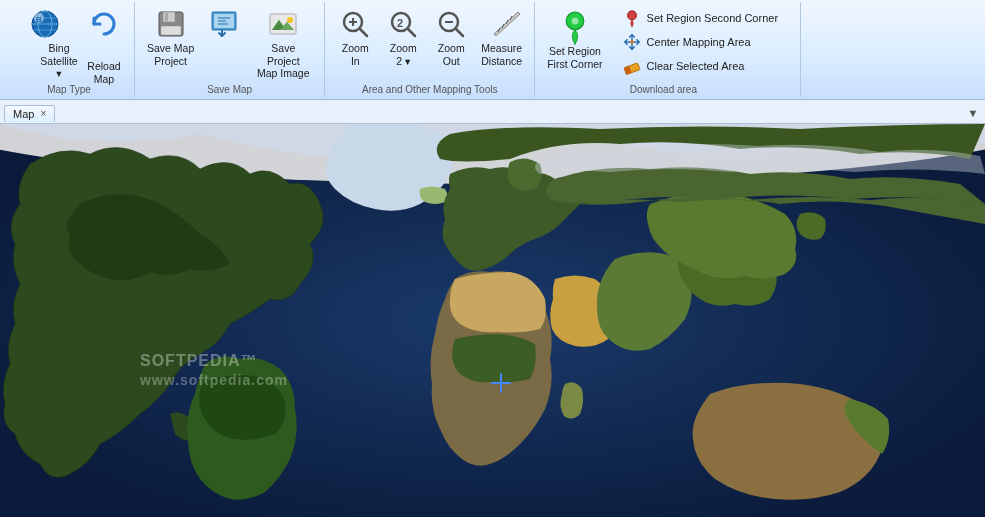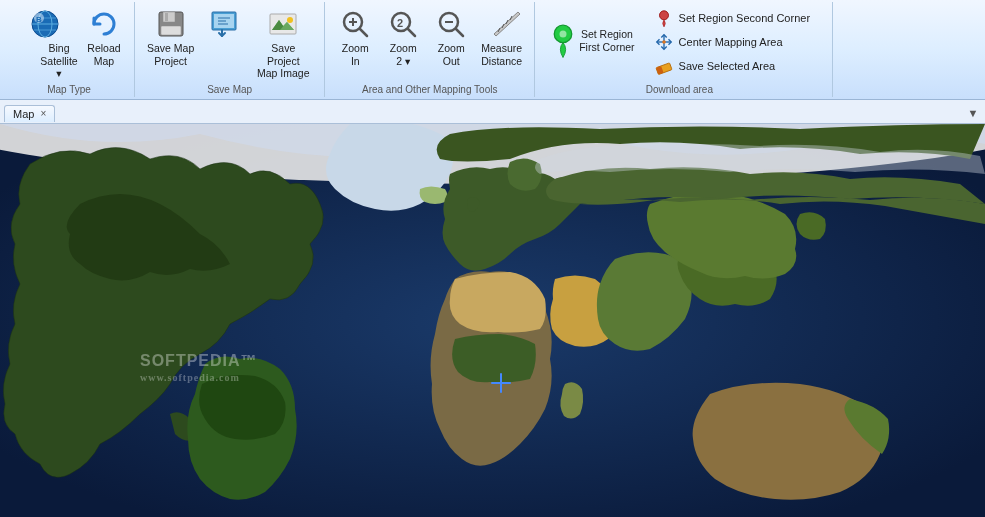--- a/index.html
+++ b/index.html
@@ -144,24 +144,23 @@
       left: 140px;
       top: 228px;
       color: rgba(255,255,255,0.35);
       font-size: 16px;
       font-weight: bold;
       letter-spacing: 1px;
       pointer-events: none;
       user-select: none;
     }
     .watermark-url {
-      font-size: 10px;
+      font-size: 14px;
       color: rgba(255,255,255,0.3);
       margin-top: 2px;
-      font-family: Liberation Serif, serif;
     }
 
     
     .download-area-section {
       display: flex;
       flex-direction: column;
       padding: 2px 8px;
       min-width: 190px;
       position: relative;
       text-align: right;
@@ -173,21 +172,21 @@
       padding: 3px 4px;
       cursor: pointer;
       border-radius: 2px;
       font-size: 11px;
       color: #222;
     }
 
     
     .region-btn {
       display: flex;
-      flex-direction: row;
+      flex-direction: column;
       align-items: center;
       padding: 4px 8px;
       cursor: pointer;
       height: 74px;
       justify-content: center;
       min-width: 60px;
     }
   </style>
 </head>
 <body>
@@ -211,21 +210,21 @@
       <div class="tool-label" style="white-space:pre-line;margin-left:28px;">Bing
 Satellite ▾</div>
     </div>
     <div class="tool-btn">
       <div class="tool-icon">
         <svg viewBox="0 0 32 32" width="32" height="32">
           <path d="M6 16 A10 10 0 1 1 16 26" fill="none" stroke="#2e7fd4" stroke-width="3" stroke-linecap="round"></path>
           <polyline points="6,10 6,16 12,16" fill="none" stroke="#2e7fd4" stroke-width="3" stroke-linejoin="round" stroke-linecap="round"></polyline>
         </svg>
       </div>
-      <div class="tool-label" style="white-space:pre-line;">Reload
+      <div class="tool-label" style="white-space:pre-line;margin-top:18px;">Reload
 Map</div>
     </div>
     <div class="toolbar-group-label">Map Type</div>
   </div>
 
   <div class="toolbar-group" style="padding-bottom:16px;">
     <div class="tool-btn">
       <div class="tool-icon">
         <svg viewBox="0 0 32 32" width="32" height="32">
           <rect x="4" y="4" width="24" height="24" rx="2" fill="#888" stroke="#555" stroke-width="1"></rect>
@@ -348,21 +347,21 @@
 
           <circle cx="10" cy="10" r="2" fill="#dd7722"></circle>
         </svg>
         <span>Center Mapping Area</span>
       </div>
       <div class="download-area-item">
         <svg viewBox="0 0 20 20" width="18" height="18">
           <rect x="2" y="9" width="16" height="8" rx="1" fill="#e8a020" stroke="#b87010" stroke-width="1" transform="rotate(-20,10,13)"></rect>
           <rect x="2" y="9" width="6" height="8" rx="1" fill="#cc6010" stroke="#b87010" stroke-width="0" transform="rotate(-20,10,13)"></rect>
         </svg>
-        <span>Save Selected Area</span>
+        <span>Clear Selected Area</span>
       </div>
     </div>
     <div class="toolbar-group-label" style="position:absolute;bottom:2px;left:0;right:8px;text-align:center;color:#555;font-size:10px;">Download area</div>
   </div>
 </div>
 
 <div class="tab-bar">
   <div class="tab">
     <span>Map</span>
     <span class="tab-close">×</span>

